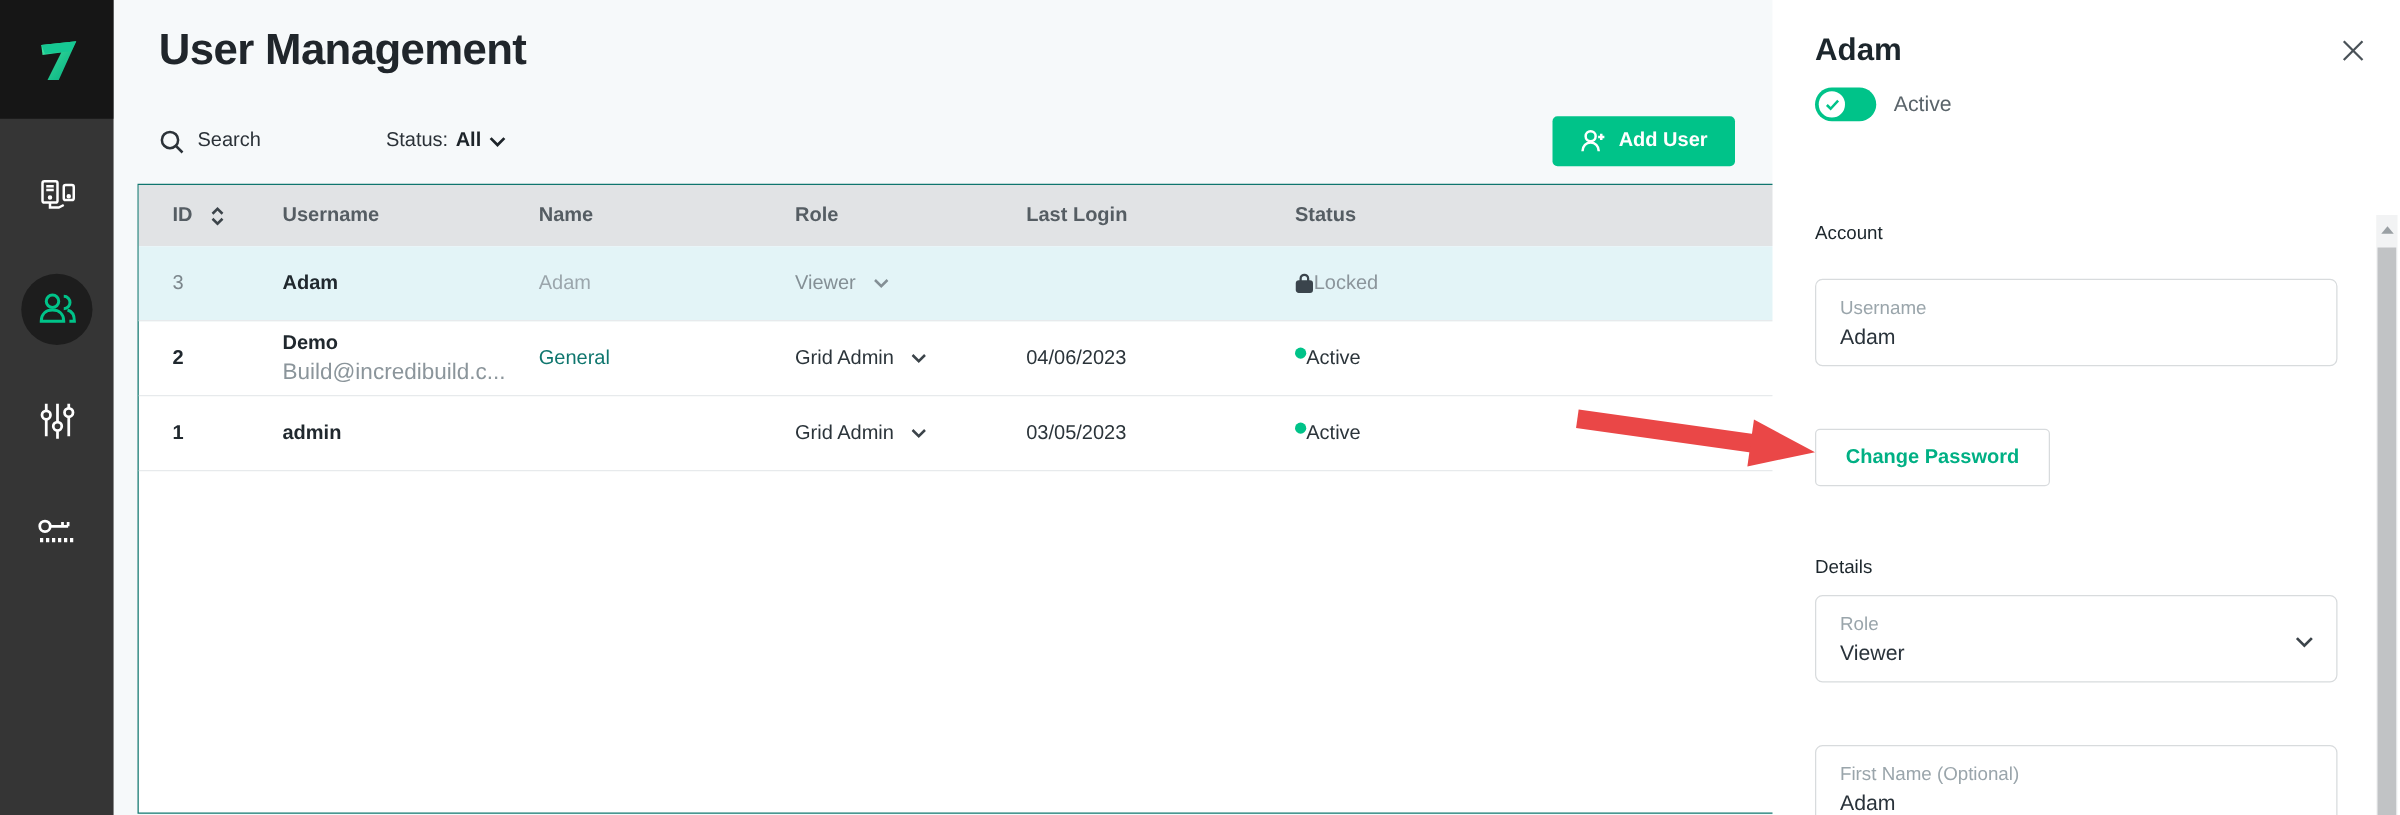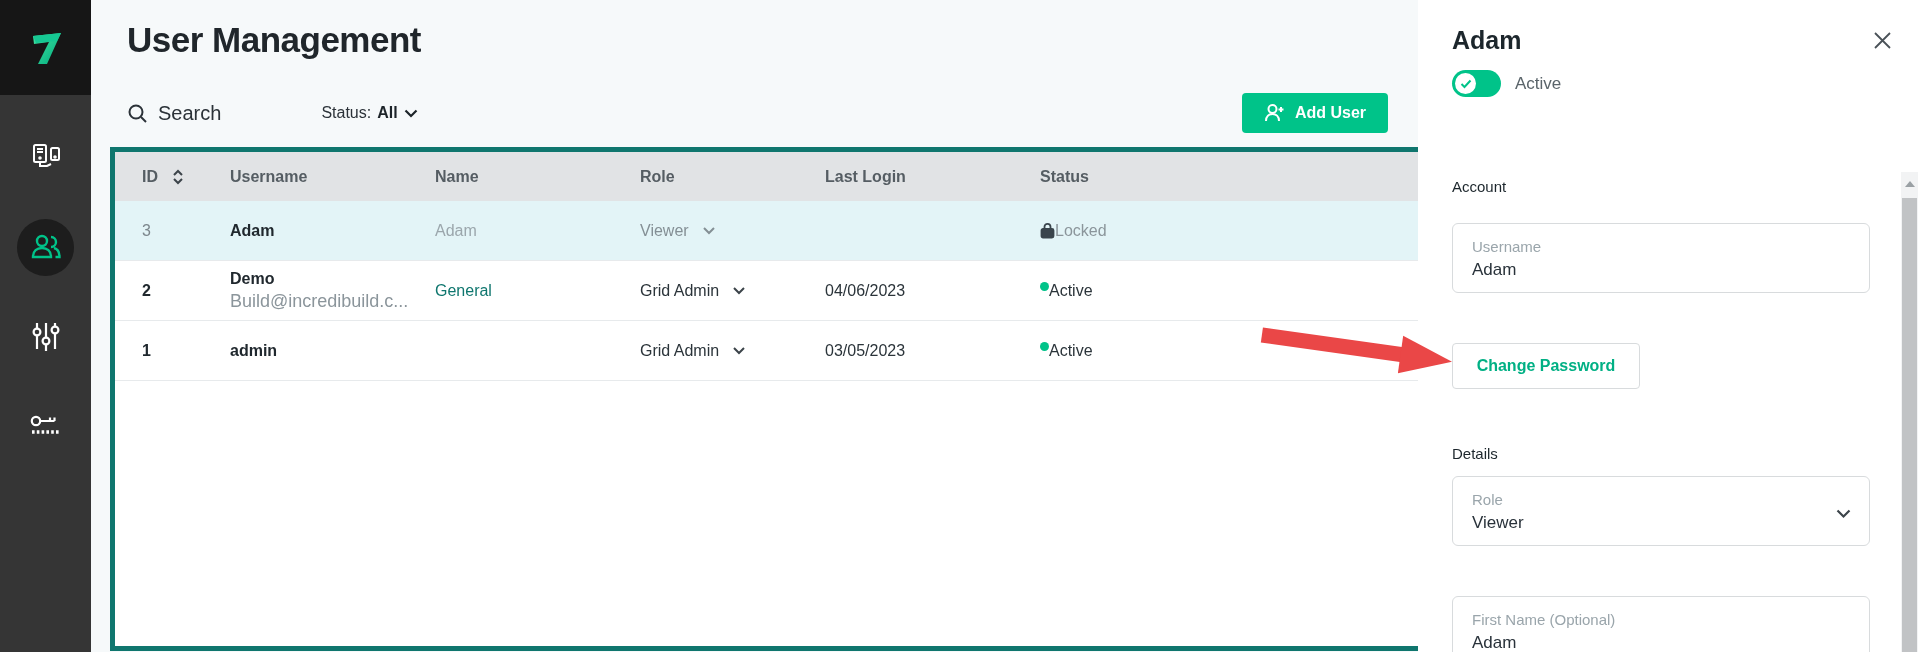--- a/index.html
+++ b/index.html
@@ -10,28 +10,28 @@
   .sidebar { position:absolute; left:0; top:0; width:91px; height:652px; background:#353535; }
   .logo-block { position:absolute; left:0; top:0; width:91px; height:95px; background:#161616; display:flex; align-items:center; justify-content:center; }
   .nav-icon { position:absolute; left:0; width:91px; height:56px; display:flex; align-items:center; justify-content:center; cursor:pointer; }
   .active-bg { position:absolute; left:17px; top:219px; width:57px; height:57px; border-radius:50%; background:#1d1d1d; }
 
   
   .main { position:absolute; left:91px; top:0; width:1327px; height:652px; background:#f6f9fa; }
   .page-title { position:absolute; left:36px; top:20px; font-size:35px; font-weight:800; color:#20262b; letter-spacing:-0.5px; }
   .toolbar { position:absolute; left:36px; top:96px; height:34px; display:flex; align-items:center; }
   .search-wrap { display:flex; align-items:center; gap:10px; cursor:text; }
-  .search-label { font-size:20px; color:#2b3238; }
+  .search-label { font-size:16px; color:#2b3238; }
   .status-wrap { display:flex; align-items:center; gap:6px; margin-left:100px; cursor:pointer; }
   .status-label { font-size:16px; color:#2b3238; }
   .status-value { font-size:16px; font-weight:700; color:#1d2429; }
   .add-user-btn { position:absolute; left:1151px; top:93px; width:146px; height:40px; background:#00C389; border:none; border-radius:4px; color:#ffffff; font-size:16px; font-weight:700; display:flex; align-items:center; justify-content:center; gap:9px; cursor:pointer; font-family:"Liberation Sans", sans-serif; }
 
   
-  .table { position:absolute; left:19px; top:147px; width:1424px; height:504px; background:#ffffff; border:5px solid #0f766e; }
+  .table { position:absolute; left:19px; top:147px; width:1424px; height:504px; background:#ffffff; border:1px solid #0f766e; }
   .t-grid { display:grid; grid-template-columns:88px 205px 205px 185px 215px 1fr; align-items:center; padding-left:27px; }
   .t-head { height:49px; background:#e1e3e5; color:#555d63; font-size:16px; font-weight:700; }
   .t-head .col { display:flex; align-items:center; gap:14px; }
   .t-row { height:60px; border-bottom:1px solid #e7eaec; font-size:16px; }
   .t-row.selected { background:#e3f4f7; }
   .cell-id { font-weight:700; color:#20282e; }
   .selected .cell-id { font-weight:400; color:#7c868c; }
   .cell-user .uname { font-weight:700; color:#20282e; }
   .cell-user .uemail { font-size:18px; color:#8b959b; margin-top:3px; }
   .cell-name { color:#0f766e; }

